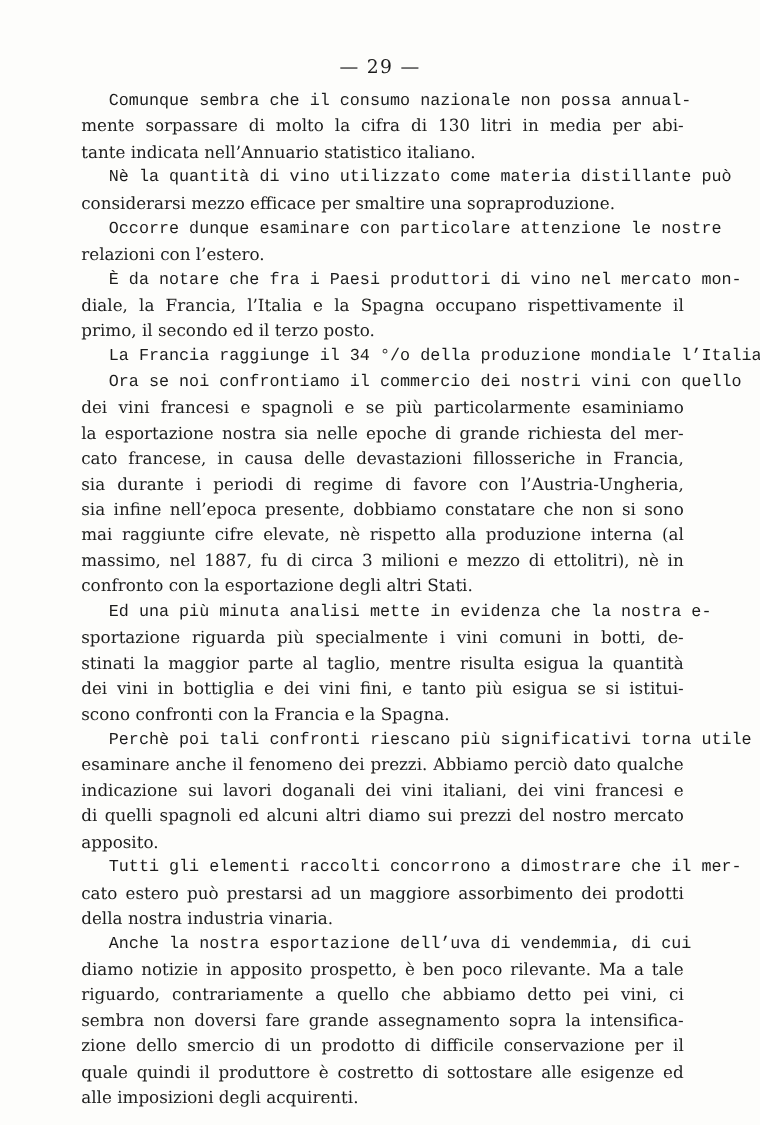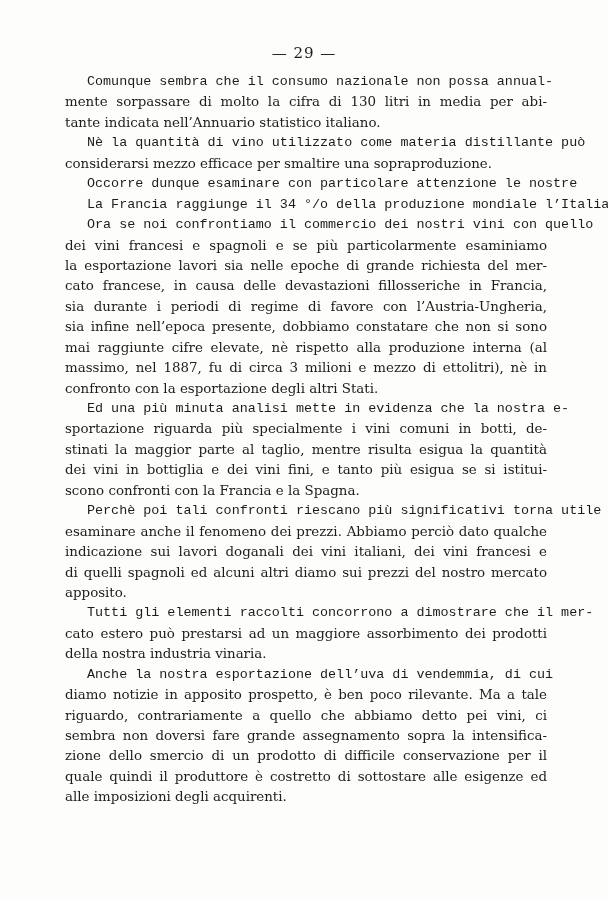--- a/index.html
+++ b/index.html
@@ -37,28 +37,34 @@
         <span class="line indent">Comunque sembra che il consumo nazionale non possa annual-</span>
         <span class="line">mente sorpassare di molto la cifra di 130 litri in media per abi-</span>
         <span class="line last">tante indicata nell’Annuario statistico italiano.</span>
       </div>
       <div>
         <span class="line indent">Nè la quantità di vino utilizzato come materia distillante può</span>
         <span class="line last">considerarsi mezzo efficace per smaltire una sopraproduzione.</span>
       </div>
       <div>
         <span class="line indent">Occorre dunque esaminare con particolare attenzione le nostre</span>
+        <span class="line last">relazioni con l’estero.</span>
+      </div>
+      <div>
+        <span class="line indent">È da notare che fra i Paesi produttori di vino nel mercato mon-</span>
+        <span class="line">diale, la Francia, l’Italia e la Spagna occupano rispettivamente il</span>
+        <span class="line last">primo, il secondo ed il terzo posto.</span>
       </div>
       <div>
         <span class="line indent">La Francia raggiunge il 34 °/o della produzione mondiale l’Italia</span>
       </div>
       <div>
         <span class="line indent">Ora se noi confrontiamo il commercio dei nostri vini con quello</span>
         <span class="line">dei vini francesi e spagnoli e se più particolarmente esaminiamo</span>
-        <span class="line">la esportazione lavori sia nelle epoche di grande richiesta del mer-</span>
+        <span class="line">la esportazione nostra sia nelle epoche di grande richiesta del mer-</span>
         <span class="line">cato francese, in causa delle devastazioni fillosseriche in Francia,</span>
         <span class="line">sia durante i periodi di regime di favore con l’Austria-Ungheria,</span>
         <span class="line">sia infine nell’epoca presente, dobbiamo constatare che non si sono</span>
         <span class="line">mai raggiunte cifre elevate, nè rispetto alla produzione interna (al</span>
         <span class="line">massimo, nel 1887, fu di circa 3 milioni e mezzo di ettolitri), nè in</span>
         <span class="line last">confronto con la esportazione degli altri Stati.</span>
       </div>
       <div>
         <span class="line indent">Ed una più minuta analisi mette in evidenza che la nostra e-</span>
         <span class="line">sportazione riguarda più specialmente i vini comuni in botti, de-</span>

